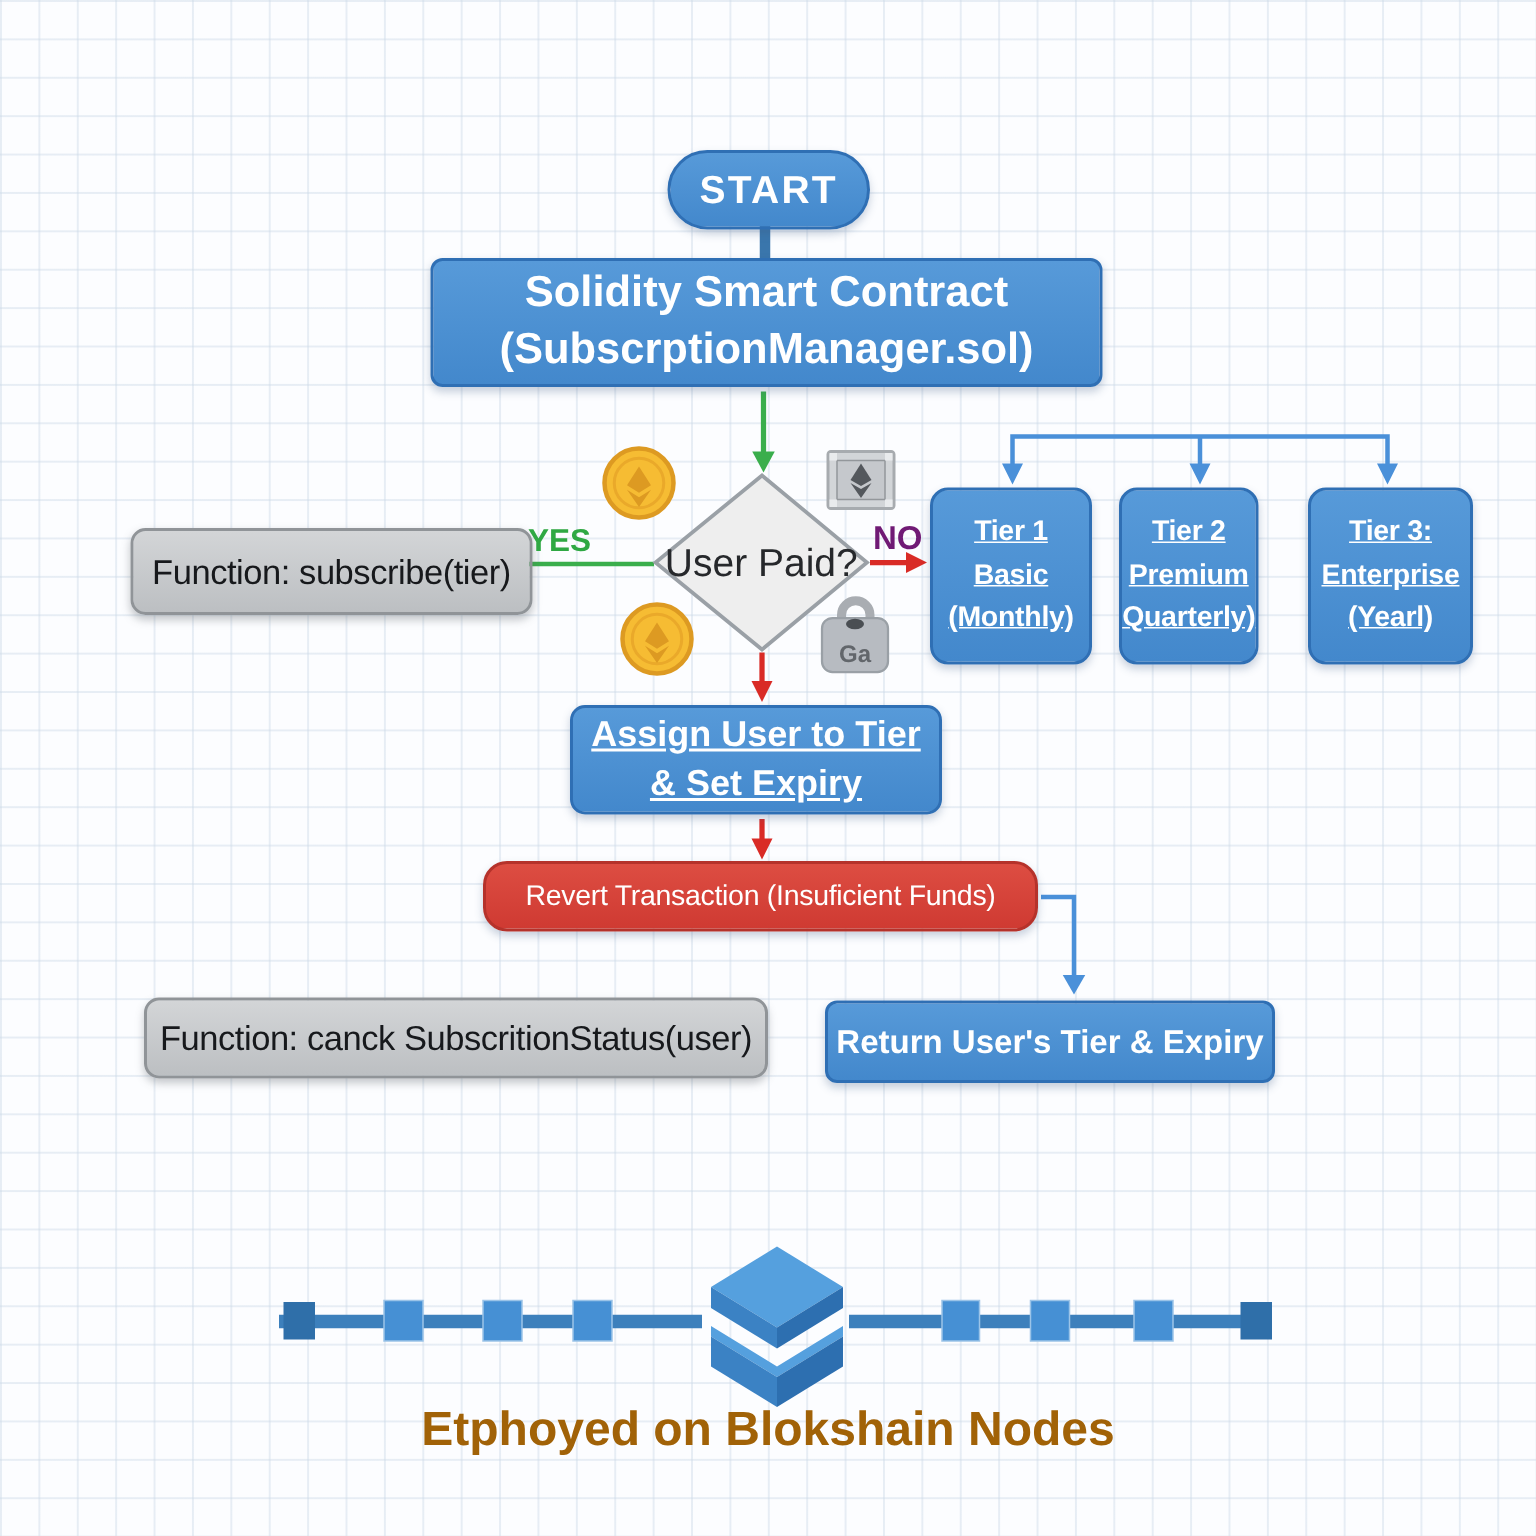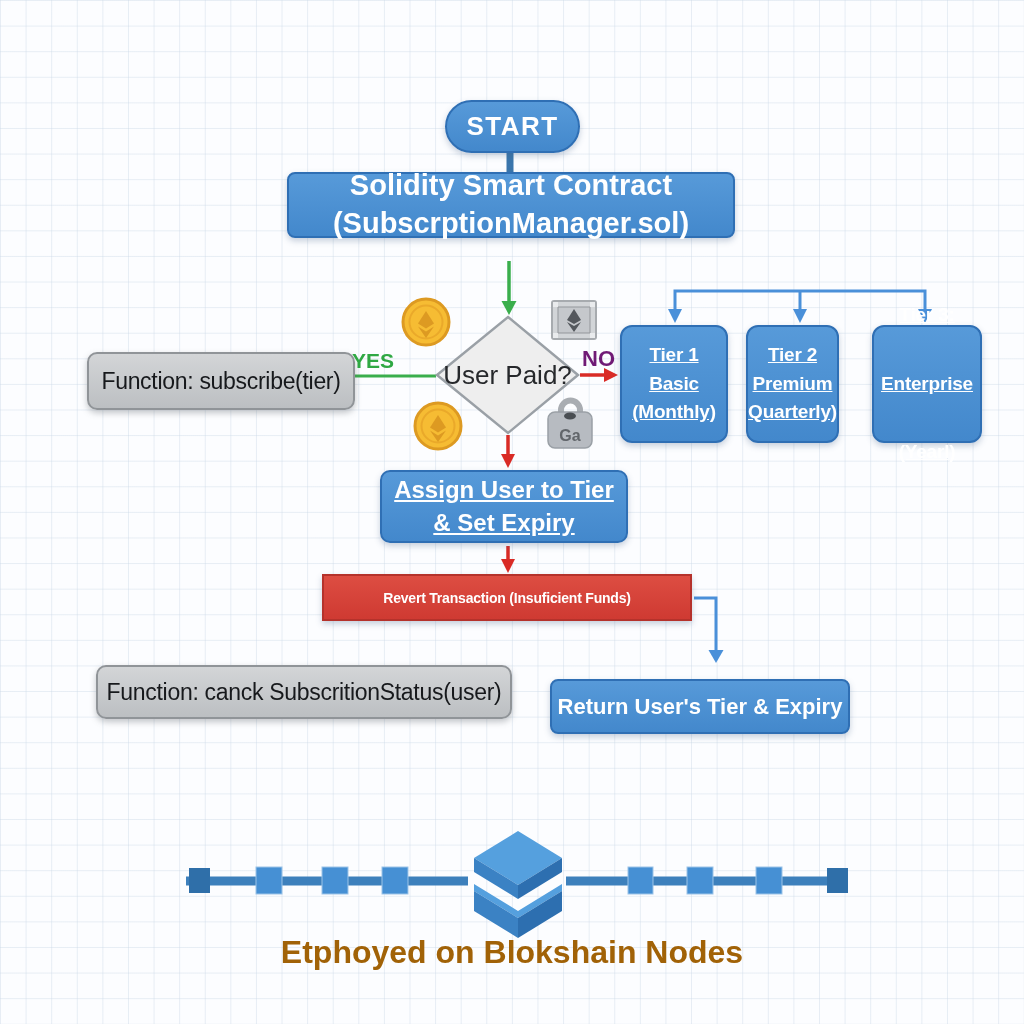--- a/index.html
+++ b/index.html
@@ -19,22 +19,22 @@
   .blue{background:linear-gradient(180deg,#579ad9,#4388cc);border:2px solid #2f6fb4;}
   .gray{background:linear-gradient(180deg,#d3d5d7,#bcbfc2);border:2px solid #909498;
         color:#17191c;box-shadow:0 3px 6px rgba(90,95,100,.35);}
   .red{background:linear-gradient(180deg,#dd4d42,#cf3a32);border:2px solid #b5322b;}
   .pill{border-radius:27px;font-size:26px;font-weight:bold;letter-spacing:1.5px;}
   .contract{border-radius:8px;font-size:29px;font-weight:bold;line-height:1.3;}
   .fnbox{border-radius:10px;font-size:23px;letter-spacing:-0.3px;margin-left:24px;}
   .tier{border-radius:12px;font-size:19px;font-weight:bold;line-height:1.5;
         flex-direction:column;letter-spacing:-0.2px;text-decoration:underline;}
   .assign{border-radius:10px;font-size:24px;font-weight:bold;line-height:1.35;}
-  .revertbox{border-radius:0;font-size:14px;font-weight:bold;letter-spacing:-0.2px;}
-  .returnbox{border-radius:8px;font-size:22px;font-weight:bold;margin-top:12px;}
+  .revertbox{border-radius:16px;font-size:19px;font-weight:normal;letter-spacing:-0.2px;}
+  .returnbox{border-radius:8px;font-size:22px;font-weight:bold;}
   .decision-label{z-index:2;display:flex;align-items:center;justify-content:center;
         font-size:26px;color:#26282b;}
   .branch-label{z-index:2;font-weight:bold;}
   .caption{z-index:2;display:flex;align-items:center;justify-content:center;
         font-size:32px;font-weight:bold;color:#a16207;}
 </style>
 </head>
 <body>
 
 <svg id="overlay" width="1024" height="1024" viewBox="0 0 1024 1024">
@@ -133,21 +133,21 @@
     <polygon points="474,884 518,911 562,884 562,891 518,918 474,891" fill="#55a0de"></polygon>
     <polygon points="474,891 518,918 518,938 474,911" fill="#3b82c4"></polygon>
     <polygon points="562,891 518,918 518,938 562,911" fill="#2d6fb0"></polygon>
   </g>
 </svg>
 
 <div class="abs node blue pill" style="left:445px;top:64px;width:135px;height:53px;margin-top:36px;">
   <span>START</span>
 </div>
 
-<div class="abs node blue contract" style="left:287px;top:172px;width:448px;height:66px;align-items:center;">
+<div class="abs node blue contract" style="left:287px;top:172px;width:448px;height:86px;align-items:center;">
   <div>
     <div>Solidity Smart Contract</div>
     <div>(SubscrptionManager.sol)</div>
   </div>
 </div>
 
 <div class="abs decision-label" style="left:437px;top:317px;width:141px;height:116px;">User Paid?</div>
 
 <div class="abs node gray fnbox" style="left:63px;top:352px;width:268px;height:58px;">
   <span>Function: subscribe(tier)</span>
@@ -162,21 +162,21 @@
   <div>Basic</div>
   <div>(Monthly)</div>
 </div>
 
 <div class="abs node blue tier" style="left:746px;top:325px;width:93px;height:118px;">
   <div>Tier 2</div>
   <div>Premium</div>
   <div>Quarterly)</div>
 </div>
 
-<div class="abs node blue tier" style="left:872px;top:325px;width:110px;height:118px;gap:40px;">
+<div class="abs node blue tier" style="left:872px;top:325px;width:110px;height:118px;">
   <div>Tier 3:</div>
   <div>Enterprise</div>
   <div>(Yearl)</div>
 </div>
 
 <div class="abs node blue assign" style="left:380px;top:470px;width:248px;height:73px;text-decoration:underline;">
   <div>
     <div>Assign User to Tier</div>
     <div>&amp; Set Expiry</div>
   </div>

